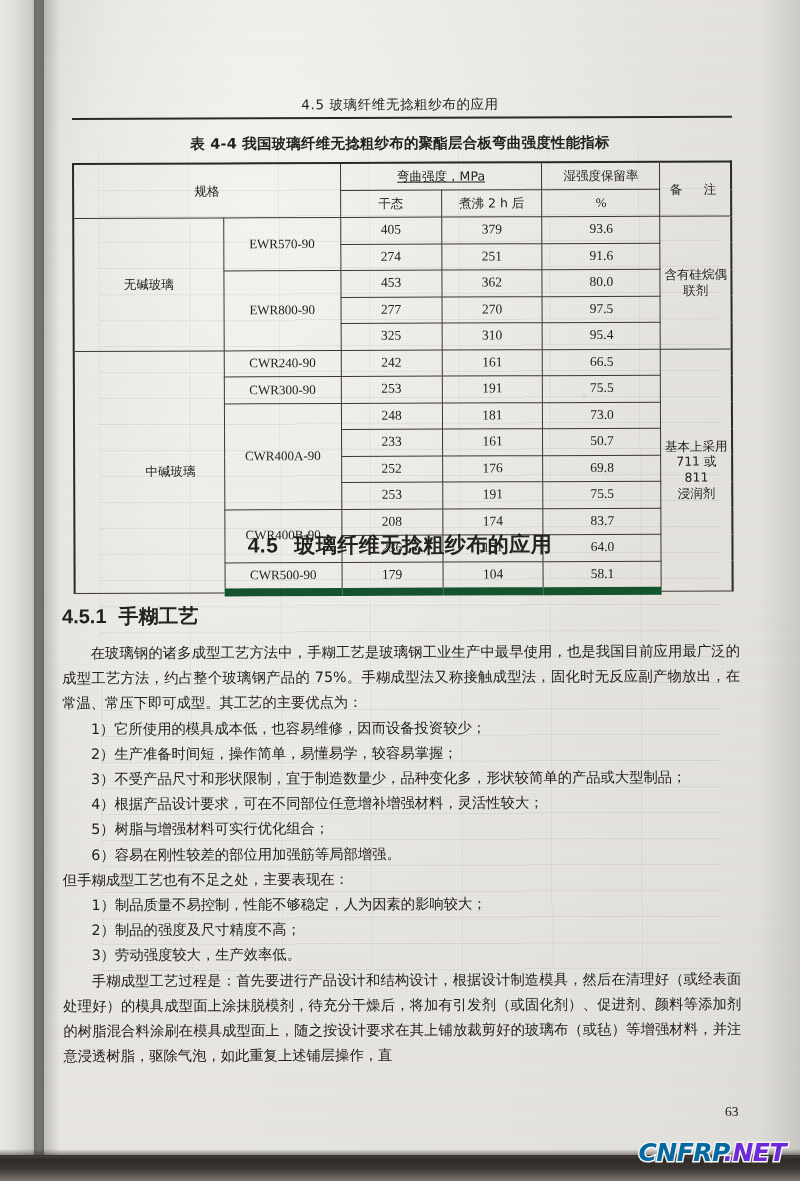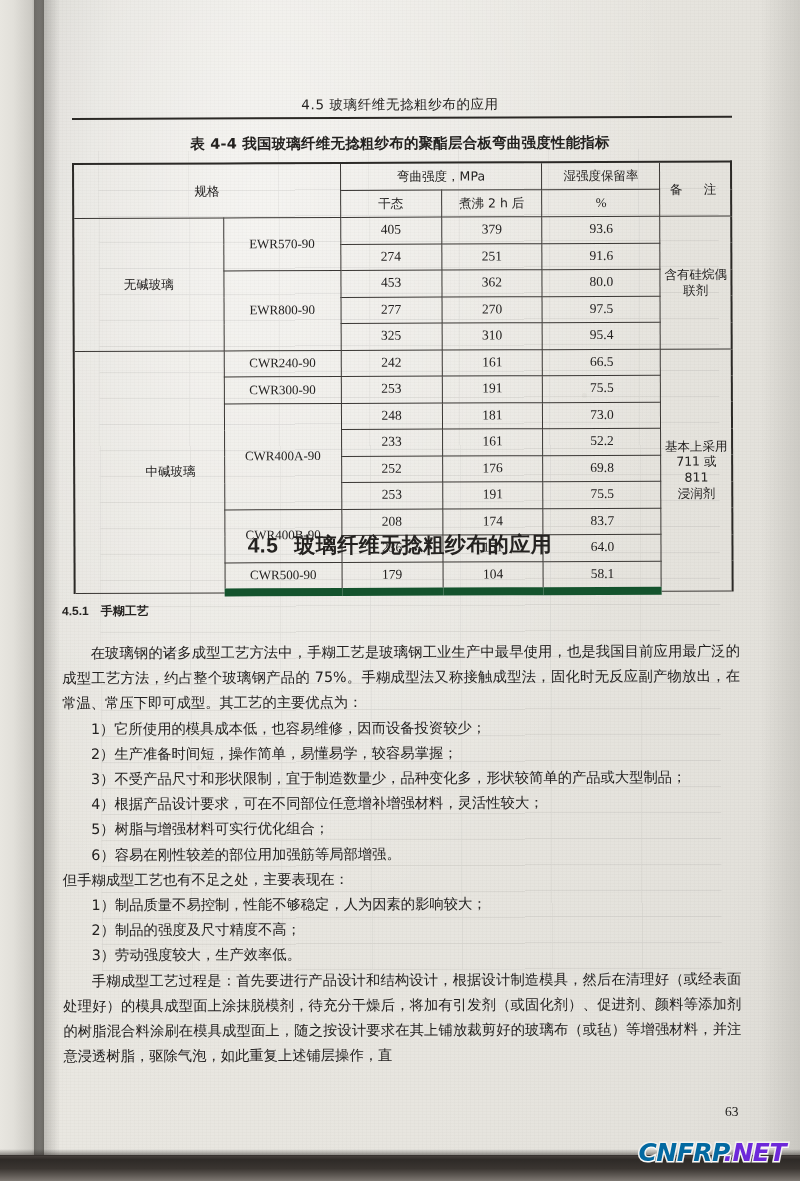--- a/index.html
+++ b/index.html
@@ -108,21 +108,21 @@
   
   .h2{
     position:absolute;left:0;right:0;top:531px;text-align:center;
     font-size:21px;font-weight:bold;letter-spacing:.5px;
     font-family:"DejaVu Sans","Liberation Sans",sans-serif;
     transform:rotate(-.2deg);
   }
   .h2 .n{font-family:"Liberation Sans",sans-serif;margin-right:16px;}
   .h3{
     position:absolute;left:62px;top:603px;
-    font-size:12px;font-weight:bold;
+    font-size:20px;font-weight:bold;
     font-family:"DejaVu Sans","Liberation Sans",sans-serif;
     transform:rotate(-.2deg);
   }
   .h3 .n{margin-right:12px;font-family:"Liberation Sans",sans-serif;}
 
   
   #body-text{
     position:absolute;left:62px;top:641px;width:678px;
     font-family:"DejaVu Sans","Liberation Sans",sans-serif;
     font-size:14.3px;line-height:25.2px;
@@ -169,21 +169,21 @@
   <div class="runhead ink">4.5  玻璃纤维无捻粗纱布的应用</div>
   <div class="rule"></div>
 
   <div class="tbl-caption ink">表 4-4  我国玻璃纤维无捻粗纱布的聚酯层合板弯曲强度性能指标</div>
 
   <div id="tbl-wrap">
     <table class="spec">
       <tbody id="tbl-body">
           <tr class="top h-row">
             <td rowspan="2" colspan="2" class="cjk outer-l" style="width: 240px;">规格</td>
-            <td colspan="2" class="cjk" style="width: 220px;">弯曲强度，MPa</td>
+            <td colspan="2" class="cjk" style="width: 220px; text-decoration: underline;">弯曲强度，MPa</td>
             <td class="cjk" style="width: 130px;">湿强度保留率</td>
             <td rowspan="2" class="cjk sp outer-r" style="width: 70px;">备　注</td>
           </tr>
           <tr class="h-row">
             <td class="cjk">干态</td>
             <td class="cjk">煮沸 2 h 后</td>
             <td>%</td>
           </tr>
           <tr class="d-row">
             <td rowspan="5" class="cjk outer-l" style="width: 120px;">无碱玻璃</td>
@@ -230,21 +230,21 @@
           </tr>
           <tr class="d-row">
             <td rowspan="4" style="width: 120px;">CWR400A-90</td>
             <td class="mono-num" style="width: 110px;">248</td>
             <td class="mono-num" style="width: 110px;">181</td>
             <td class="mono-num" style="width: 130px;">73.0</td>
           </tr>
           <tr class="d-row">
             <td class="mono-num" style="width: 110px;">233</td>
             <td class="mono-num" style="width: 110px;">161</td>
-            <td class="mono-num" style="width: 130px;">52.2</td>
+            <td class="mono-num" style="width: 130px;">50.7</td>
           </tr>
           <tr class="d-row">
             <td class="mono-num" style="width: 110px;">252</td>
             <td class="mono-num" style="width: 110px;">176</td>
             <td class="mono-num" style="width: 130px;">69.8</td>
           </tr>
           <tr class="d-row">
             <td class="mono-num" style="width: 110px;">253</td>
             <td class="mono-num" style="width: 110px;">191</td>
             <td class="mono-num" style="width: 130px;">75.5</td>

